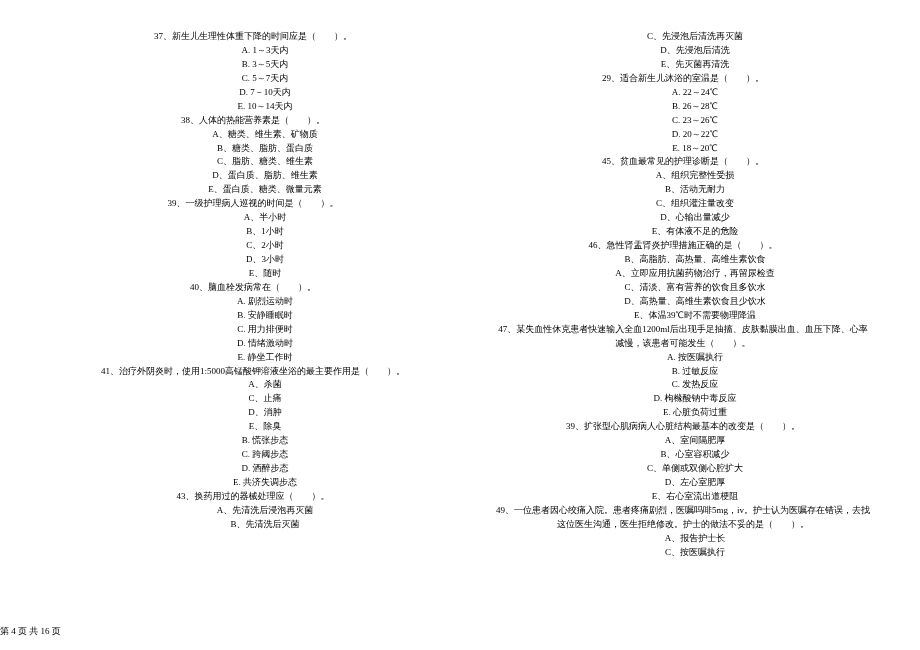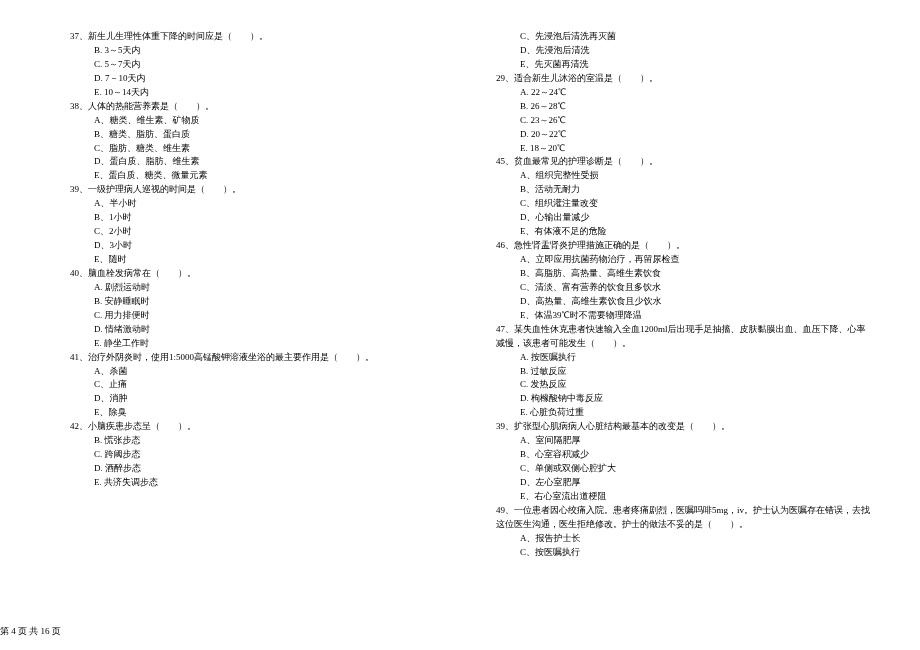--- a/index.html
+++ b/index.html
@@ -14,20 +14,21 @@
       overflow: hidden;
     }
     .page {
       display: flex;
       padding: 30px 50px 0 70px;
       gap: 60px;
     }
     .column {
       flex: 1;
       line-height: 1.55;
+      text-align: center;
     }
     .question {
       margin-bottom: 0;
     }
     .q-text {
       white-space: nowrap;
     }
     .option {
       padding-left: 24px;
       white-space: nowrap;
@@ -41,20 +42,21 @@
     }
   </style>
 </head>
 <body>
 
 <div class="page">
   <div class="column">
 
     <div class="question">
       <div class="q-text">37、新生儿生理性体重下降的时间应是（　　）。</div>
+      <div class="option">A. 1～3天内</div>
       <div class="option">B. 3～5天内</div>
       <div class="option">C. 5～7天内</div>
       <div class="option">D. 7－10天内</div>
       <div class="option">E. 10～14天内</div>
     </div>
 
     <div class="question">
       <div class="q-text">38、人体的热能营养素是（　　）。</div>
       <div class="option">A、糖类、维生素、矿物质</div>
       <div class="option">B、糖类、脂肪、蛋白质</div>
@@ -83,27 +85,31 @@
 
     <div class="question">
       <div class="q-text">41、治疗外阴炎时，使用1:5000高锰酸钾溶液坐浴的最主要作用是（　　）。</div>
       <div class="option">A、杀菌</div>
       <div class="option">C、止痛</div>
       <div class="option">D、消肿</div>
       <div class="option">E、除臭</div>
     </div>
 
     <div class="question">
-      <div class="q-text">42、小脑疾患步态呈（　　）。</div>
       <div class="option">B. 慌张步态</div>
       <div class="option">C. 跨阈步态</div>
       <div class="option">D. 酒醉步态</div>
       <div class="option">E. 共济失调步态</div>
     </div>
 
+    <div class="question">
+      <div class="q-text">43、换药用过的器械处理应（　　）。</div>
+      <div class="option">A、先清洗后浸泡再灭菌</div>
+      <div class="option">B、先清洗后灭菌</div>
+    </div>
 
   </div>
 
   <div class="column">
 
     <div class="question">
       <div class="option">C、先浸泡后清洗再灭菌</div>
       <div class="option">D、先浸泡后清洗</div>
       <div class="option">E、先灭菌再清洗</div>
     </div>
@@ -121,22 +127,22 @@
       <div class="q-text">45、贫血最常见的护理诊断是（　　）。</div>
       <div class="option">A、组织完整性受损</div>
       <div class="option">B、活动无耐力</div>
       <div class="option">C、组织灌注量改变</div>
       <div class="option">D、心输出量减少</div>
       <div class="option">E、有体液不足的危险</div>
     </div>
 
     <div class="question">
       <div class="q-text">46、急性肾盂肾炎护理措施正确的是（　　）。</div>
+      <div class="option">B、高脂肪、高热量、高维生素饮食</div>
       <div class="option">A、立即应用抗菌药物治疗，再留尿检查</div>
-      <div class="option">B、高脂肪、高热量、高维生素饮食</div>
       <div class="option">C、清淡、富有营养的饮食且多饮水</div>
       <div class="option">D、高热量、高维生素饮食且少饮水</div>
       <div class="option">E、体温39℃时不需要物理降温</div>
     </div>
 
     <div class="question">
       <div class="q-text">47、某失血性休克患者快速输入全血1200ml后出现手足抽搐、皮肤黏膜出血、血压下降、心率</div>
       <div class="q-text">减慢，该患者可能发生（　　）。</div>
       <div class="option">A. 按医嘱执行</div>
       <div class="option">B. 过敏反应</div>

